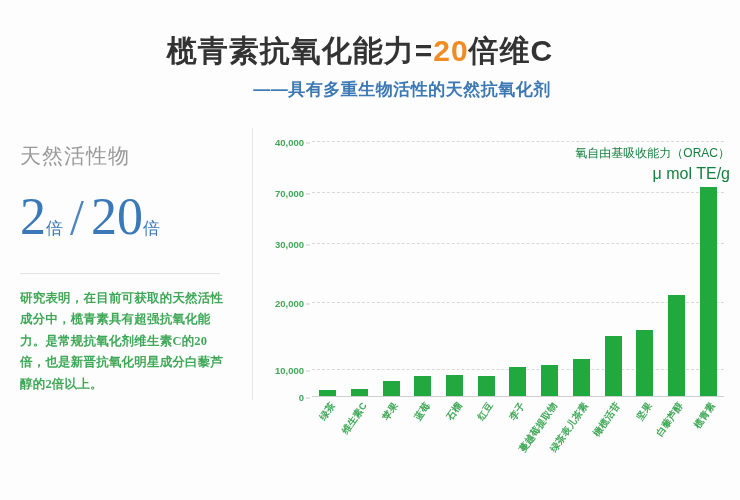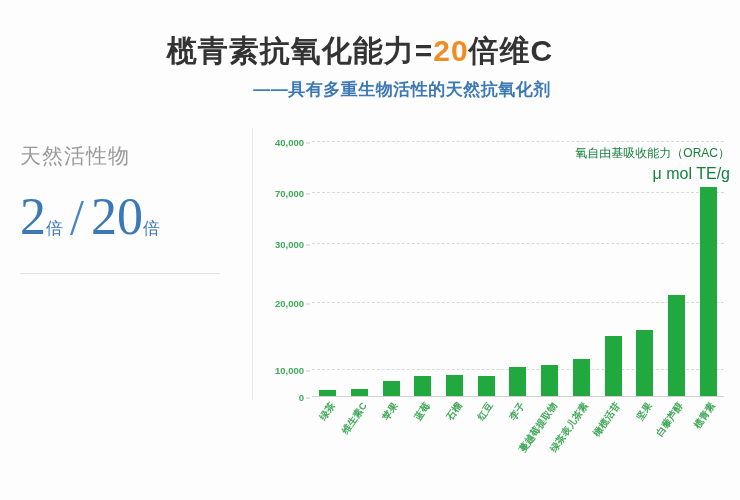--- a/index.html
+++ b/index.html
@@ -229,20 +229,21 @@
     <div class="lp-head">
       <div>天然活性物</div>
     </div>
 
     <div class="lp-ratio">
       <span class="big">2</span><span class="sm">倍</span><span class="slash">/</span><span class="big">20</span><span class="sm">倍</span>
     </div>
 
     <div class="lp-rule"></div>
 
+    <div class="lp-body">研究表明，在目前可获取的天然活性成分中，榄青素具有超强抗氧化能力。是常规抗氧化剂维生素C的20倍，也是新晋抗氧化明星成分白藜芦醇的2倍以上。</div>
   </div>
 
   <div class="v-divider"></div>
 
   <div class="chart-wrap">
     <div class="chart-caption">
       <div>氧自由基吸收能力（ORAC）</div>
       <div class="l2">μ mol TE/g</div>
     </div>
 

